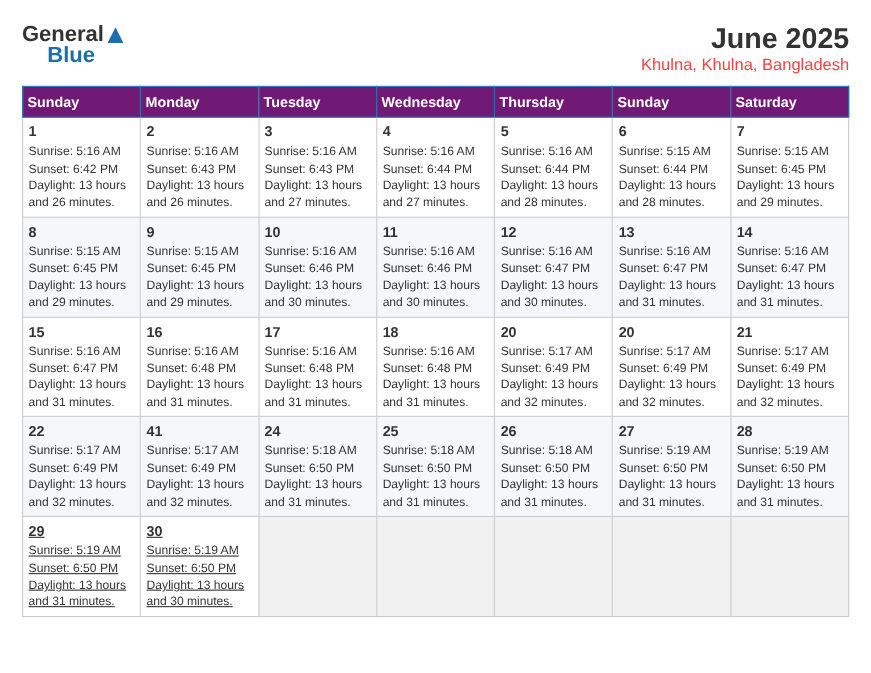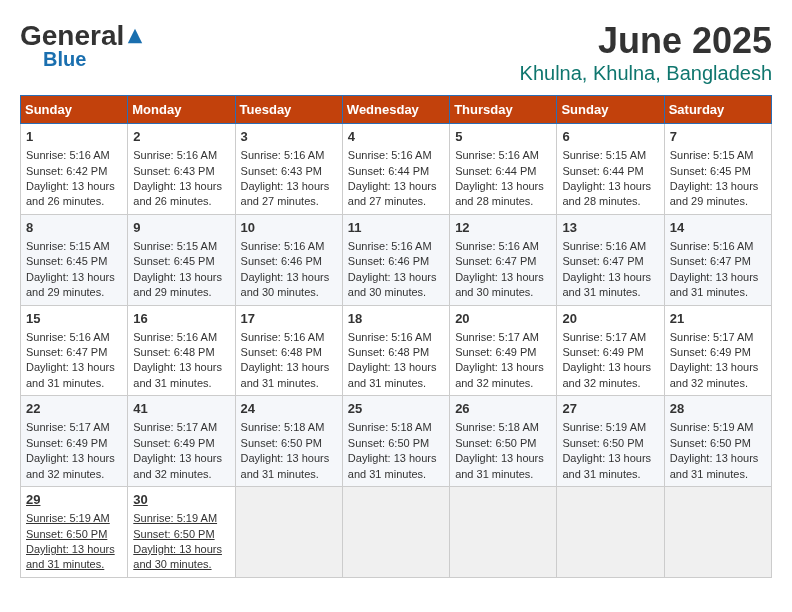--- a/index.html
+++ b/index.html
@@ -27,35 +27,35 @@
     }
     .logo-icon {
       width: 18px;
       height: 18px;
       margin: 0 2px;
     }
     .title-block {
       text-align: right;
     }
     .month-title {
-      font-size: 36px;
+      font-size: 26px;
       font-weight: bold;
       color: #333;
     }
     .location {
-      font-size: 20px;
-      color: #0f766e;
+      font-size: 15px;
+      color: #ef4444;
     }
     .calendar {
       width: 100%;
       border-collapse: collapse;
       font-size: 11px;
     }
     .calendar thead tr th {
-      background-color: #c2410c;
+      background-color: #701a75;
       color: #fff;
       padding: 6px 4px;
       text-align: left;
       font-size: 13px;
       font-weight: bold;
       border: 1px solid #2a6db5;
     }
     .calendar tbody tr td {
       border: 1px solid #ccc;
       vertical-align: top;
@@ -82,21 +82,21 @@
       min-height: 60px;
       text-decoration: underline;
     }
   </style>
 </head>
 <body>
 
 <div class="header">
   <div class="logo">
     <div class="logo-text">
-      <span style="font-size:28px;font-weight:bold;color:#333;">General</span>
+      <span style="font-size:20px;font-weight:bold;color:#333;">General</span>
       <svg class="logo-icon" viewBox="0 0 20 20">
         <polygon points="10,2 18,18 2,18" fill="#1a6faf"></polygon>
       </svg>
     </div>
     <span style="font-size:20px;font-weight:bold;color:#1a6faf;margin-top:-4px;margin-left:23px;">Blue</span>
   </div>
   <div class="title-block">
     <div class="month-title">June 2025</div>
     <div class="location">Khulna, Khulna, Bangladesh</div>
   </div>

